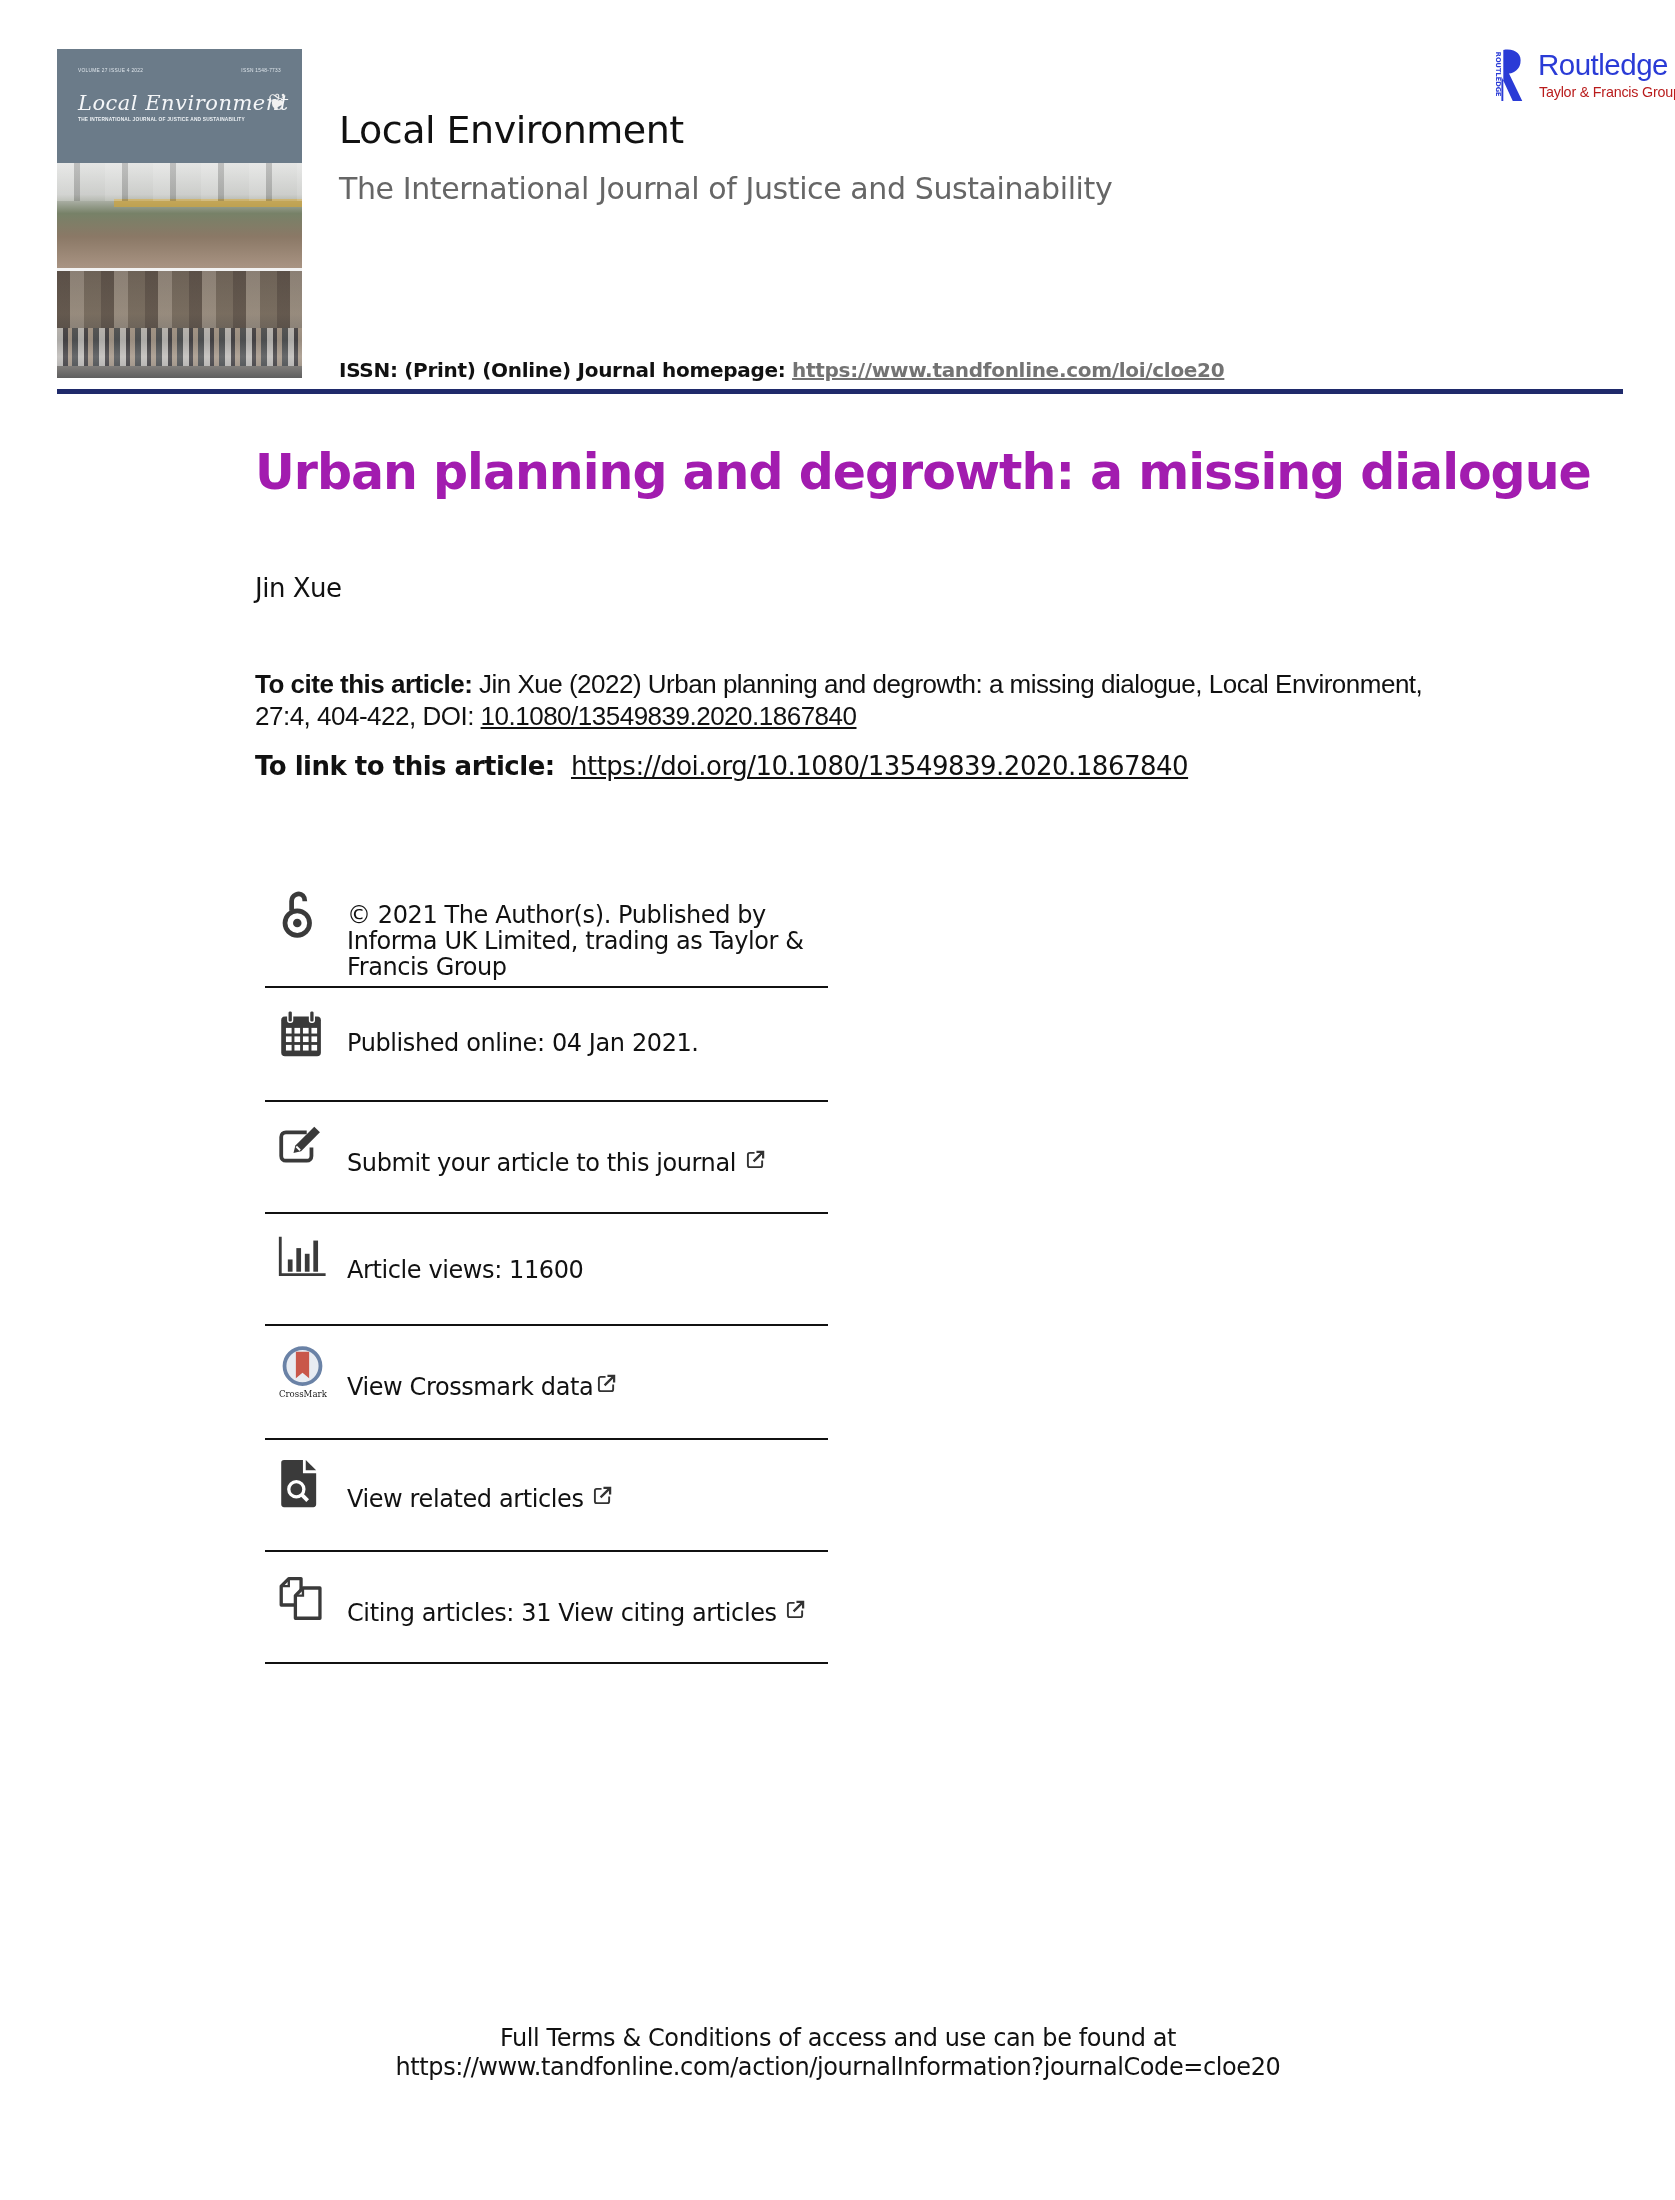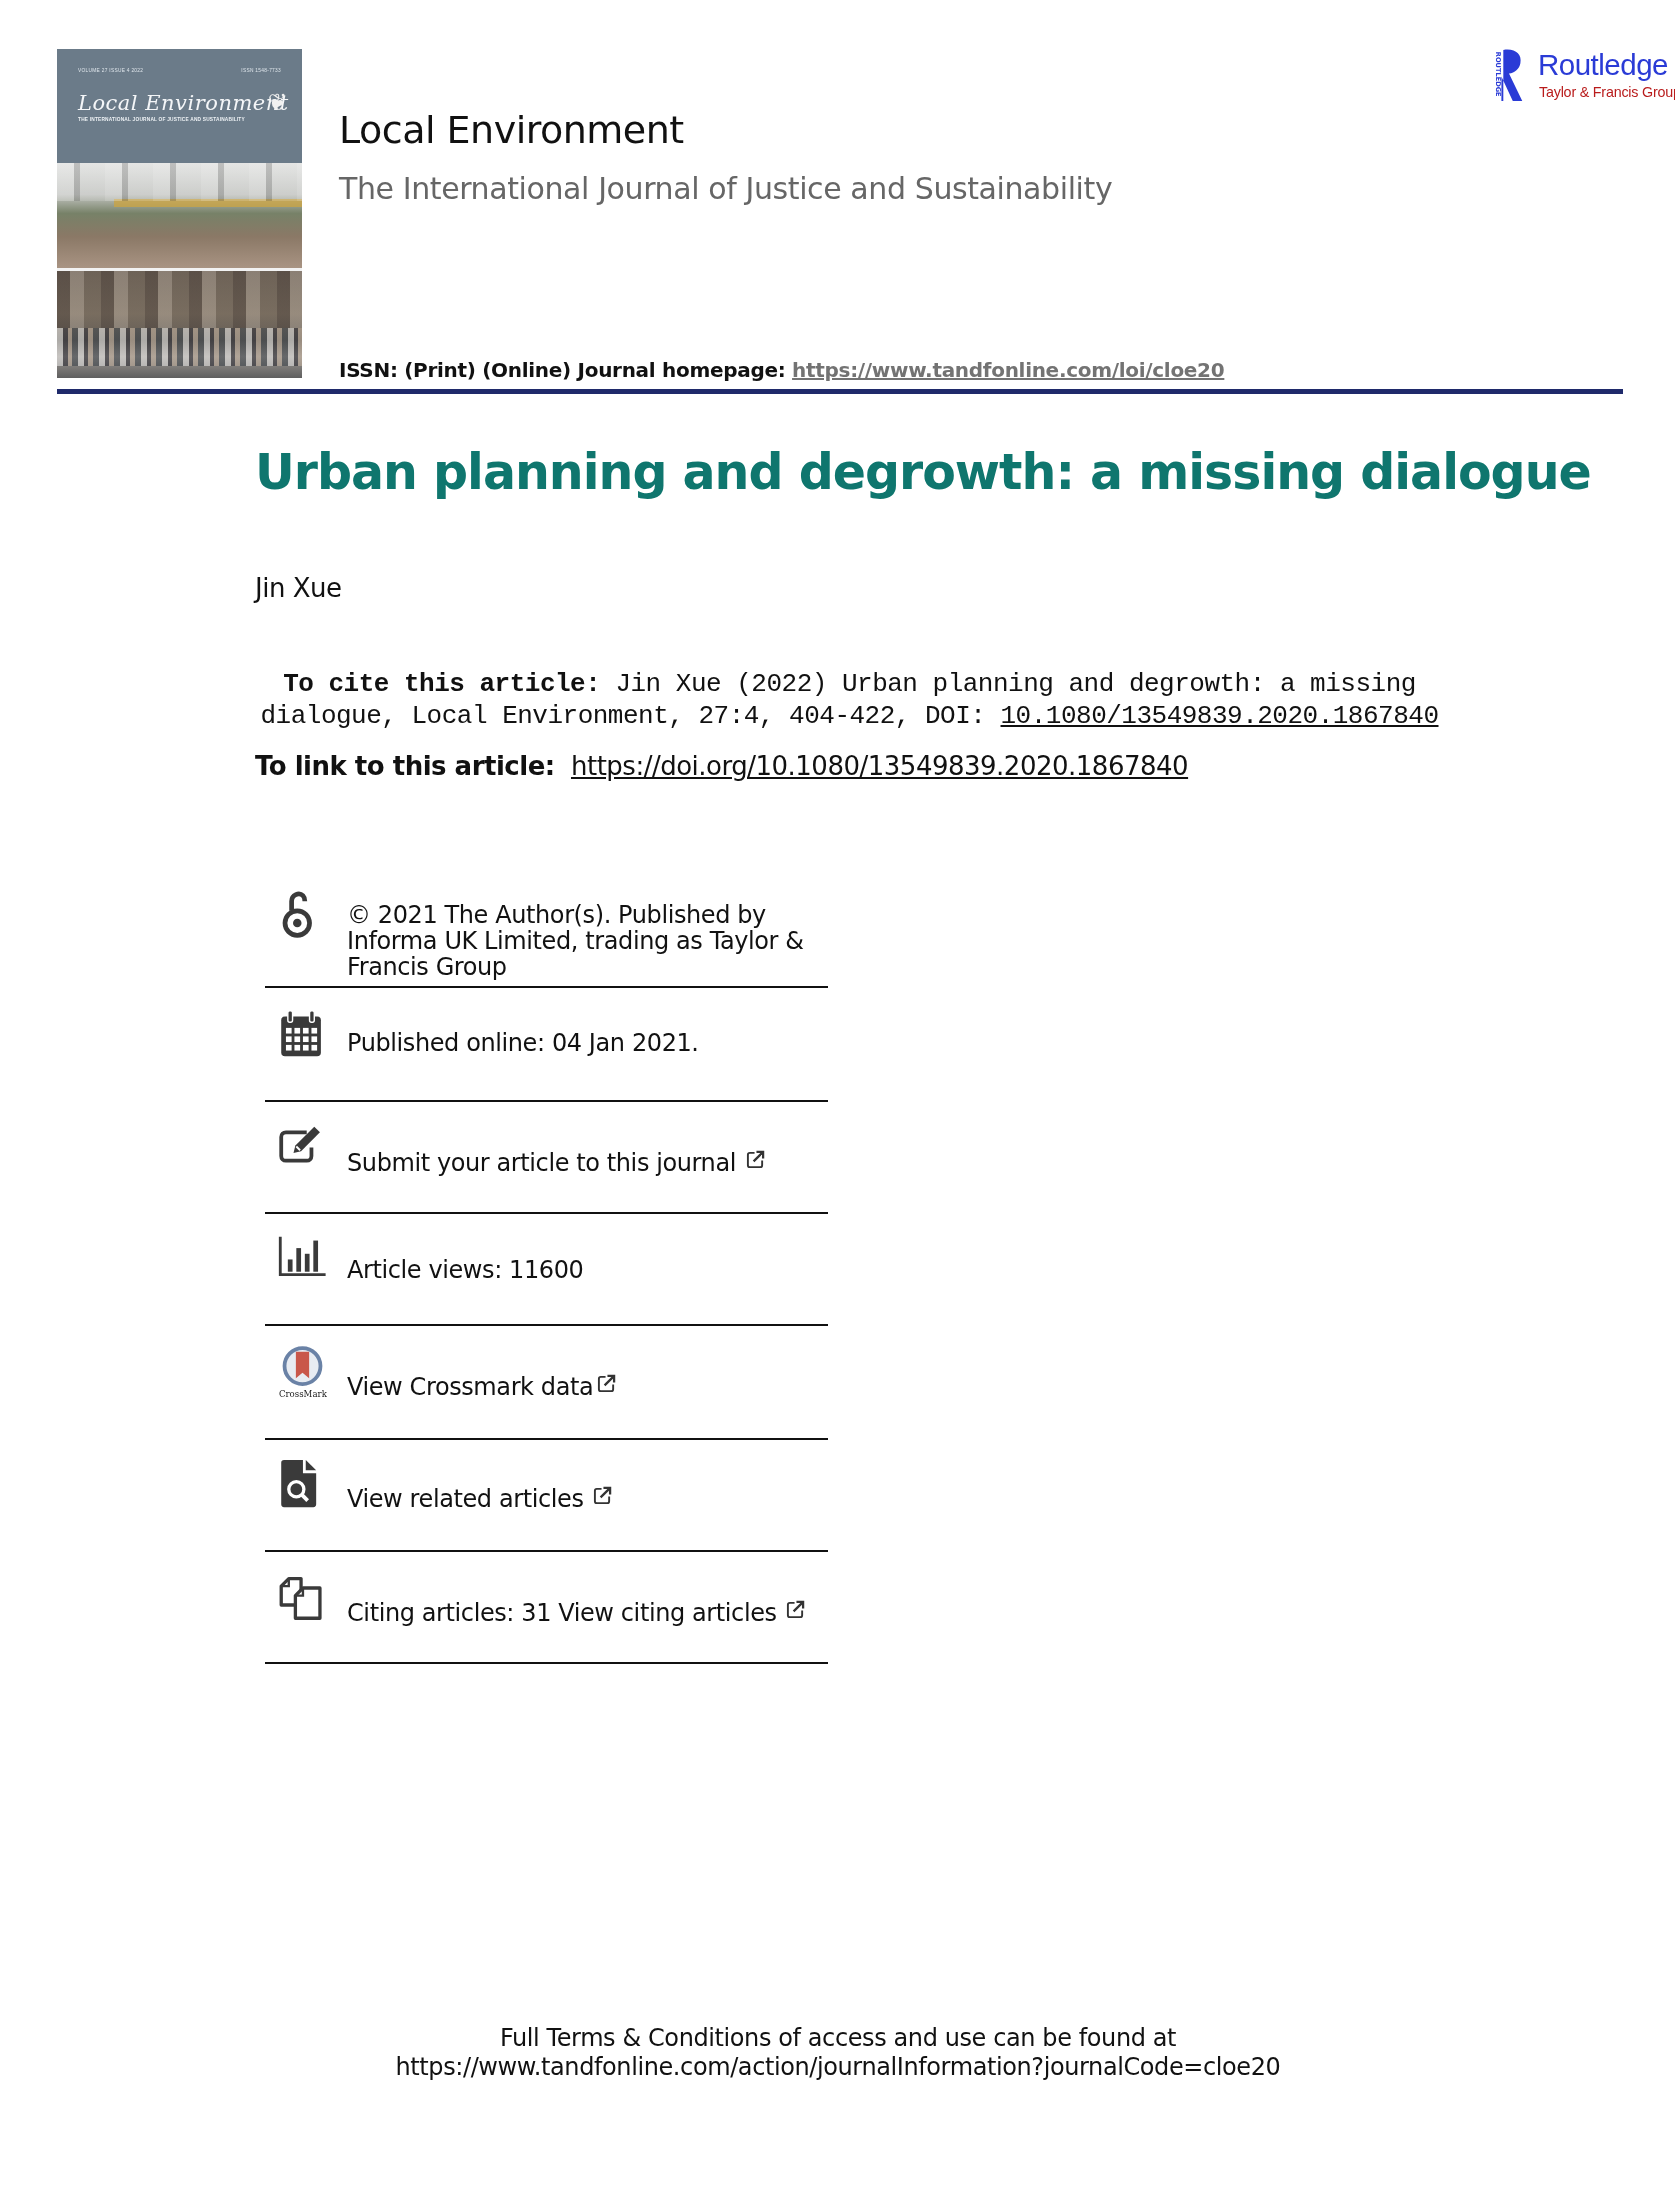--- a/index.html
+++ b/index.html
@@ -63,30 +63,30 @@
 
     .publisher-logo { position: absolute; left: 1490px; top: 46px; width: 200px; height: 59px; }
     .publisher-logo .r-mark { position: absolute; left: 0; top: 1.9px; width: 38px; height: 55px; }
     .publisher-logo .r-name { position: absolute; left: 48px; top: 1.9px; font-size: 29.5px; color: #2a3bd6; letter-spacing: -0.5px; }
     .publisher-logo .r-group { position: absolute; left: 49px; top: 38px; font-size: 14.3px; color: #b91c1c; letter-spacing: -0.2px; }
 
     .header-rule { position: absolute; left: 57px; top: 389px; width: 1566px; height: 4.8px; background: #1f2a6b; }
 
     
     .article-title {
-      position: absolute; left: 255px; top: 444px; font-size: 49px; color: #0f766e;
+      position: absolute; left: 255px; top: 444px; font-size: 49px; color: #a21caf;
       font-family: "DejaVu Sans", sans-serif; letter-spacing: -1px;
     }
     .author {
       position: absolute; left: 255px; top: 573px; font-size: 26px; color: #111;
       font-family: "DejaVu Sans", sans-serif; letter-spacing: -0.5px;
     }
     .citation {
       position: absolute; left: 255px; top: 668px; width: 1189px; font-size: 26px; line-height: 32px; color: #111;
-      font-family: Liberation Mono, monospace; letter-spacing: -0.5px; text-align: center;
+      font-family: Liberation Sans, sans-serif; letter-spacing: -0.5px;
     }
     .citation b, .linkline b { font-weight: bold; }
     .citation a, .linkline a { color: #111; text-decoration: underline; }
     .linkline {
       position: absolute; left: 255px; top: 751px; font-size: 26px; color: #111;
       font-family: "DejaVu Sans", sans-serif; letter-spacing: -0.5px;
     }
 
     
     .info-list { position: absolute; left: 265px; top: 885px; width: 563px; }

